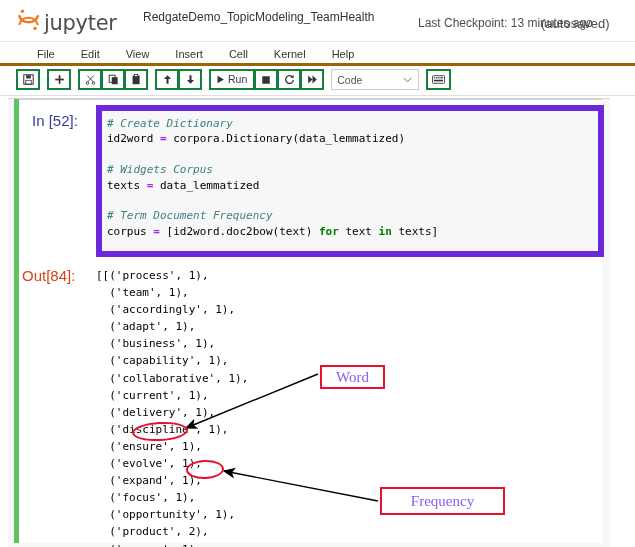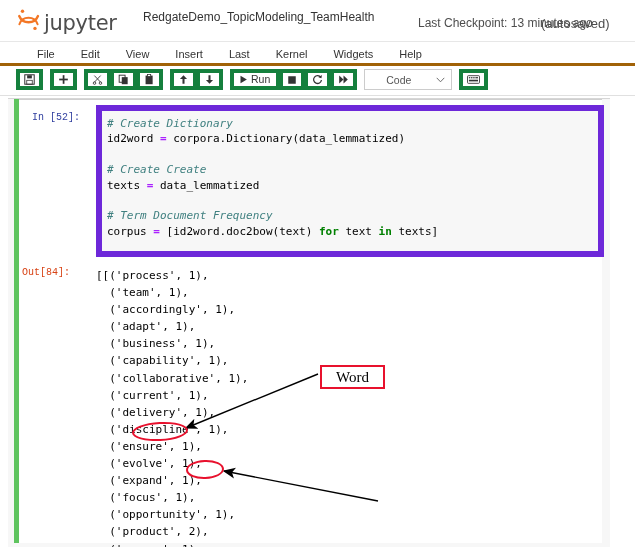--- a/index.html
+++ b/index.html
@@ -111,42 +111,42 @@
     align-items: center;
   }
   .tb-group {
     display: flex;
     margin-right: 7px;
   }
   .tb-btn {
     height: 21px;
     min-width: 24px;
     box-sizing: border-box;
-    border: 4px solid #15803d;
+    border: 2px solid #15803d;
     background: #ffffff;
     display: flex;
     align-items: center;
     justify-content: center;
     color: #333333;
     font-size: 10px;
     padding: 0 4px;
     margin-left: -1px;
   }
   .tb-group .tb-btn:first-child { margin-left: 0; }
   .tb-btn.run { padding: 0 6px 0 5px; gap: 3px; }
   .tb-btn .lbl { font-size: 10.5px; color: #333; line-height:1; }
   #celltype-select {
     height: 21px;
     width: 88px;
     box-sizing: border-box;
     border: 1px solid #cccccc;
     background: #ffffff;
     font-size: 10.5px;
     color: #555555;
-    padding-left: 21px;
+    padding-left: 5px;
     display: flex;
     align-items: center;
     position: relative;
     margin-right: 7px;
   }
   #celltype-select .chev {
     position: absolute;
     right: 6px; top: 50%;
     transform: translateY(-50%);
   }
@@ -182,22 +182,22 @@
     position: absolute;
     left: 14px; top: 3px;
     width: 5px;
     height: 444px;
     background: #5fc45f;
   }
 
   
   .prompt {
     position: absolute;
-    font-family: Liberation Mono, monospace;
-    font-size: 10px;
+    font-family: Liberation Sans, sans-serif;
+    font-size: 15px;
     white-space: pre;
   }
   #in-prompt {
     left: 32px; top: 112px;
     color: #303f9f;
   }
   #out-prompt {
     left: 22px; top: 267px;
     color: #d84315;
   }
@@ -247,21 +247,21 @@
   }
   .anno-box {
     position: absolute;
     border: 2px solid #e8112d;
     background: #ffffff;
     box-sizing: border-box;
     display: flex;
     align-items: center;
     justify-content: center;
     font-family: "Liberation Serif", serif;
-    color: #000000;
+    color: #8b5cf6;
   }
   #anno-word {
     left: 320px; top: 365px;
     width: 65px; height: 24px;
     font-size: 15px;
   }
   #anno-freq {
     left: 380px; top: 487px;
     width: 125px; height: 28px;
     font-size: 15px;
@@ -302,23 +302,22 @@
   <div id="checkpoint">Last Checkpoint: 13 minutes ago</div>
   <div id="autosaved">(autosaved)</div>
 </div>
 
 <div id="menubar">
   <div id="menu-items">
     <div class="menu-item">File</div>
     <div class="menu-item">Edit</div>
     <div class="menu-item">View</div>
     <div class="menu-item">Insert</div>
-    <div class="menu-item">Last</div>
+    <div class="menu-item">Cell</div>
     <div class="menu-item">Kernel</div>
-    <div class="menu-item">Widgets</div>
     <div class="menu-item">Help</div>
   </div>
 </div>
 
 <div id="toolbar">
   <div id="toolbar-inner">
 
     <div class="tb-group">
       <div class="tb-btn">
         <span>
@@ -454,21 +453,21 @@
   <div id="cell"></div>
   <div id="cell-select-bar"></div>
 </div>
 
 <div class="prompt" id="in-prompt">In [52]:</div>
 
 <div id="code-box">
   <div id="code-text"><span class="c-com"># Create Dictionary</span>
 id2word <span class="c-op">=</span> corpora.Dictionary(data_lemmatized)
 
-<span class="c-com"># Create Create</span>
+<span class="c-com"># Widgets Corpus</span>
 texts <span class="c-op">=</span> data_lemmatized
 
 <span class="c-com"># Term Document Frequency</span>
 corpus <span class="c-op">=</span> [id2word.doc2bow(text) <span class="c-kw">for</span> text <span class="c-kw">in</span> texts]
 
 <span class="c-com"># view corpus in human readable format</span>
 [[(id2word[], freq)  , freq  cp]  cp  corpus[:]]</div>
 </div>
 
 <div class="prompt" id="out-prompt">Out[84]:</div>
@@ -503,13 +502,14 @@
       </marker>
     </defs>
     <line x1="318" y1="374" x2="186" y2="428" stroke="#000000" stroke-width="1.4" marker-end="url(#ah)"></line>
     <line x1="378" y1="501" x2="224" y2="471" stroke="#000000" stroke-width="1.4" marker-end="url(#ah)"></line>
   </svg>
 
   <div class="anno-ellipse" id="ellipse-word"></div>
   <div class="anno-ellipse" id="ellipse-freq"></div>
 
   <div class="anno-box" id="anno-word">Word</div>
+  <div class="anno-box" id="anno-freq">Frequency</div>
 </div>
 
 </body></html>

